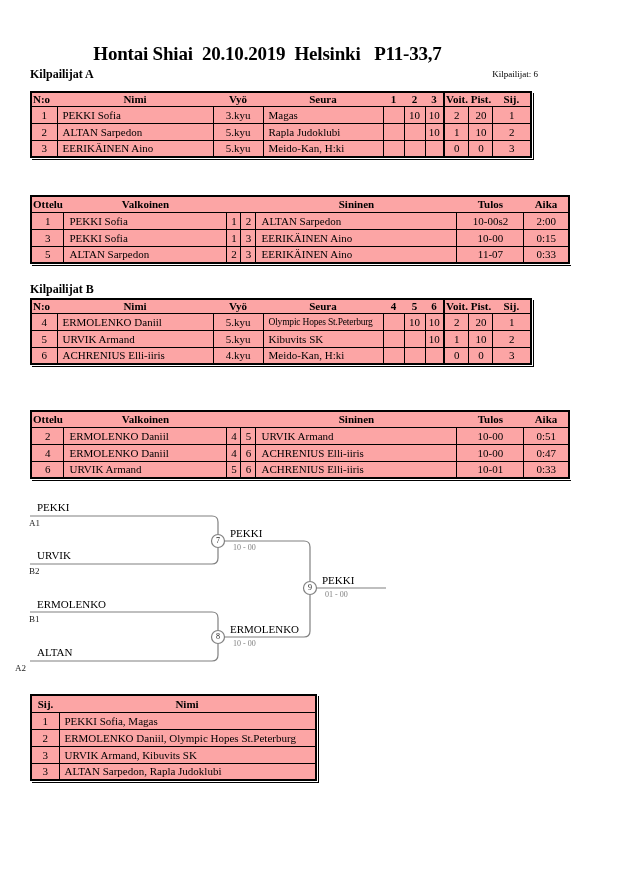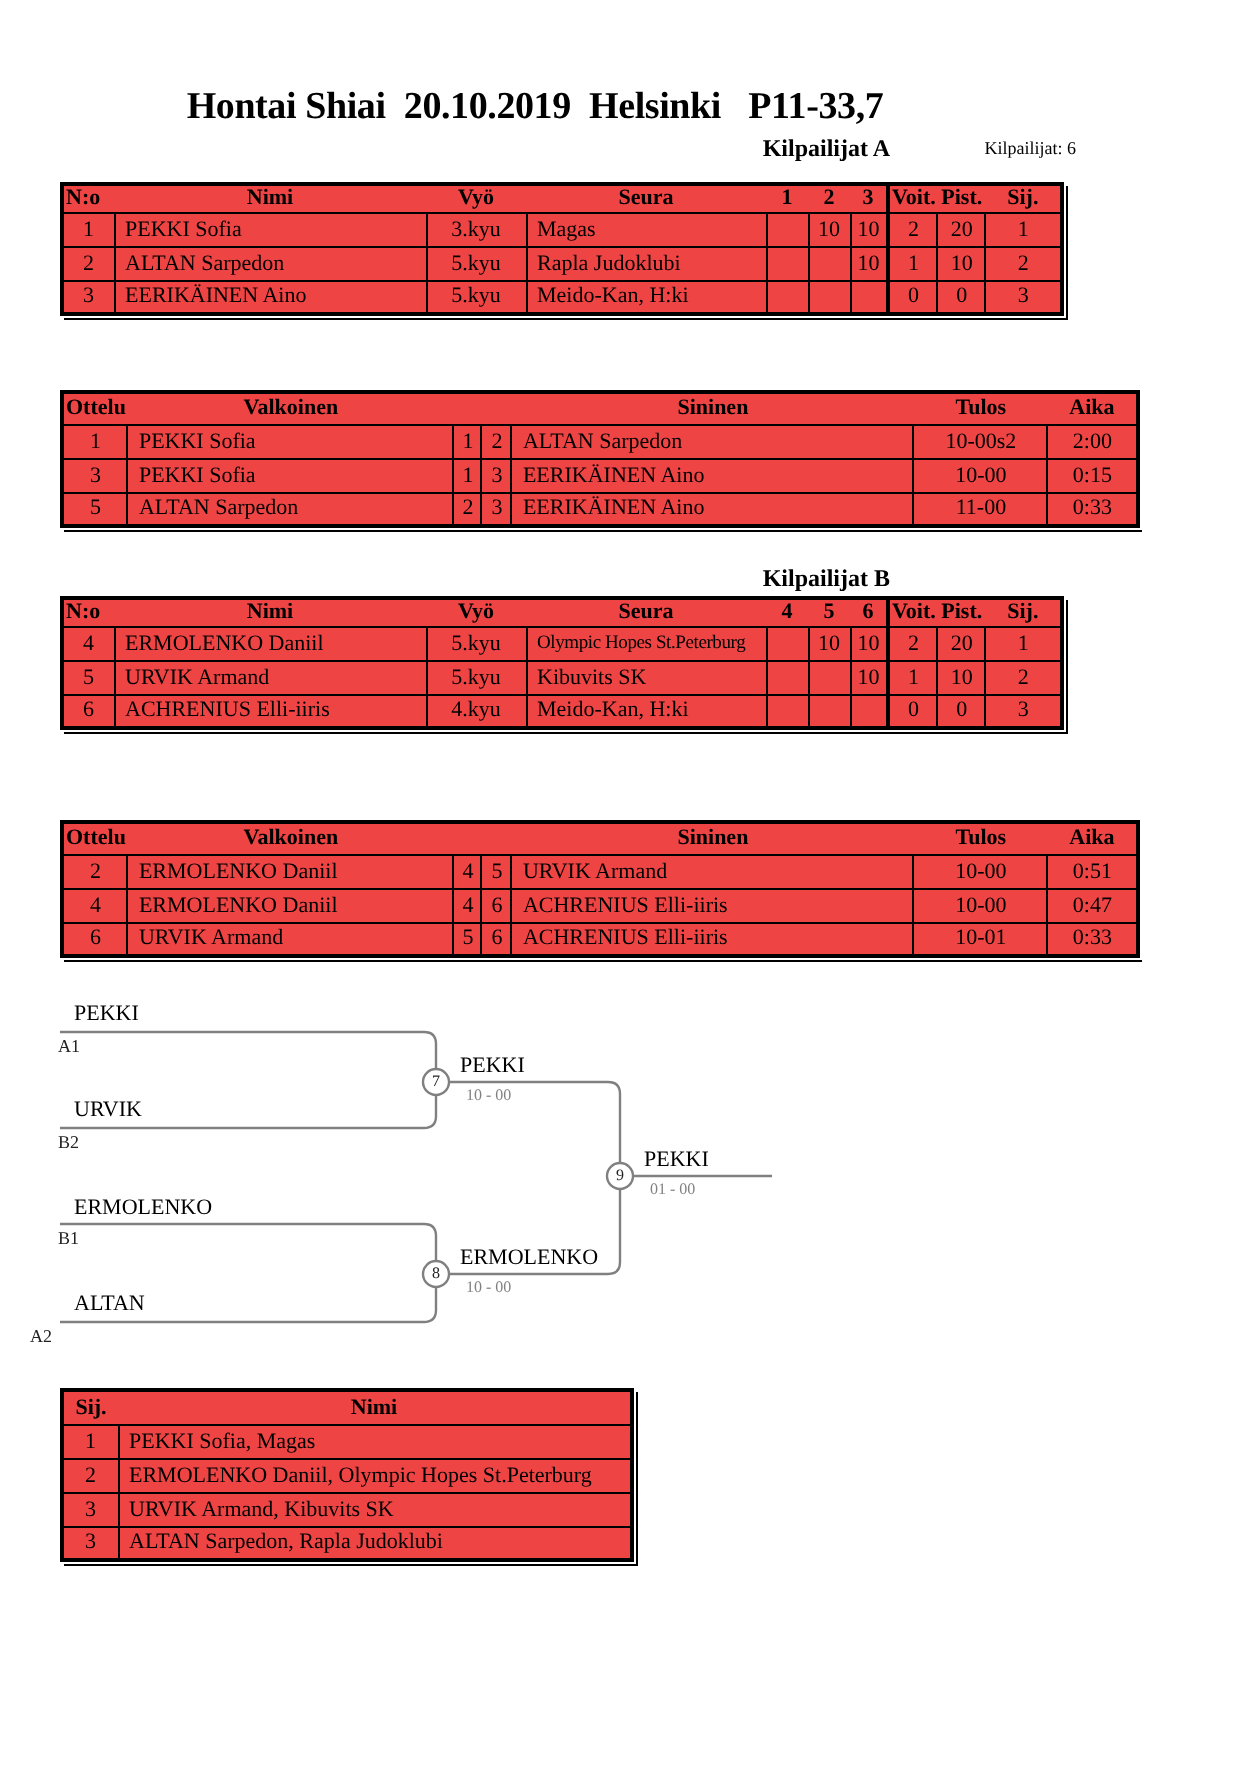--- a/index.html
+++ b/index.html
@@ -8,28 +8,28 @@
     font-family:Liberation Serif, serif; color:#000; overflow:hidden;
   }
   .title {
     position:absolute; left:30px; top:43px; width:475px; text-align:center;
     font-size:19px; font-weight:bold; letter-spacing:-0.2px; white-space:pre;
   }
   .meta {
     position:absolute; top:69px; right:33px; font-size:9px;
   }
   .heading {
-    position:absolute; font-size:12px; font-weight:bold; text-align:right; white-space:nowrap;
+    position:absolute; font-size:12px; font-weight:bold; text-align:left; white-space:nowrap;
   }
   .h-narrow { left:30px; width:415px; }
   .h-wide   { left:30px; width:532px; }
   .h-res    { left:30px; width:285px; }
 
   table.tbl {
-    position:absolute; border-collapse:collapse; table-layout:fixed; background:#ef4444;
+    position:absolute; border-collapse:collapse; table-layout:fixed; background:#fca5a5;
     border:2px solid #000;
     box-shadow:1px 1px 0 #fff, 2px 2px 0 #000;
     font-size:11px;
   }
   .tbl th {
     font-weight:bold; text-align:center; border:none; border-bottom:1px solid #000;
     padding:0 1px; white-space:nowrap; overflow:visible;
   }
   .tbl td {
     border:1px solid #000; padding:0 2px; white-space:nowrap; overflow:visible;
@@ -172,21 +172,21 @@
         <td class="l">EERIKÄINEN Aino</td>
         <td class="c">10-00</td>
         <td class="c">0:15</td>
       </tr>
       <tr>
         <td class="c">5</td>
         <td class="l">ALTAN Sarpedon</td>
         <td class="c">2</td>
         <td class="c">3</td>
         <td class="l">EERIKÄINEN Aino</td>
-        <td class="c">11-00</td>
+        <td class="c">11-07</td>
         <td class="c">0:33</td>
       </tr>
     </tbody>
   </table>
 
   <div class="heading h-narrow" style="top:282px">Kilpailijat B</div>
 
   <table class="tbl comp-tbl" style="left:30px; top:298px">
     <colgroup>
         <col style="width:26px">

